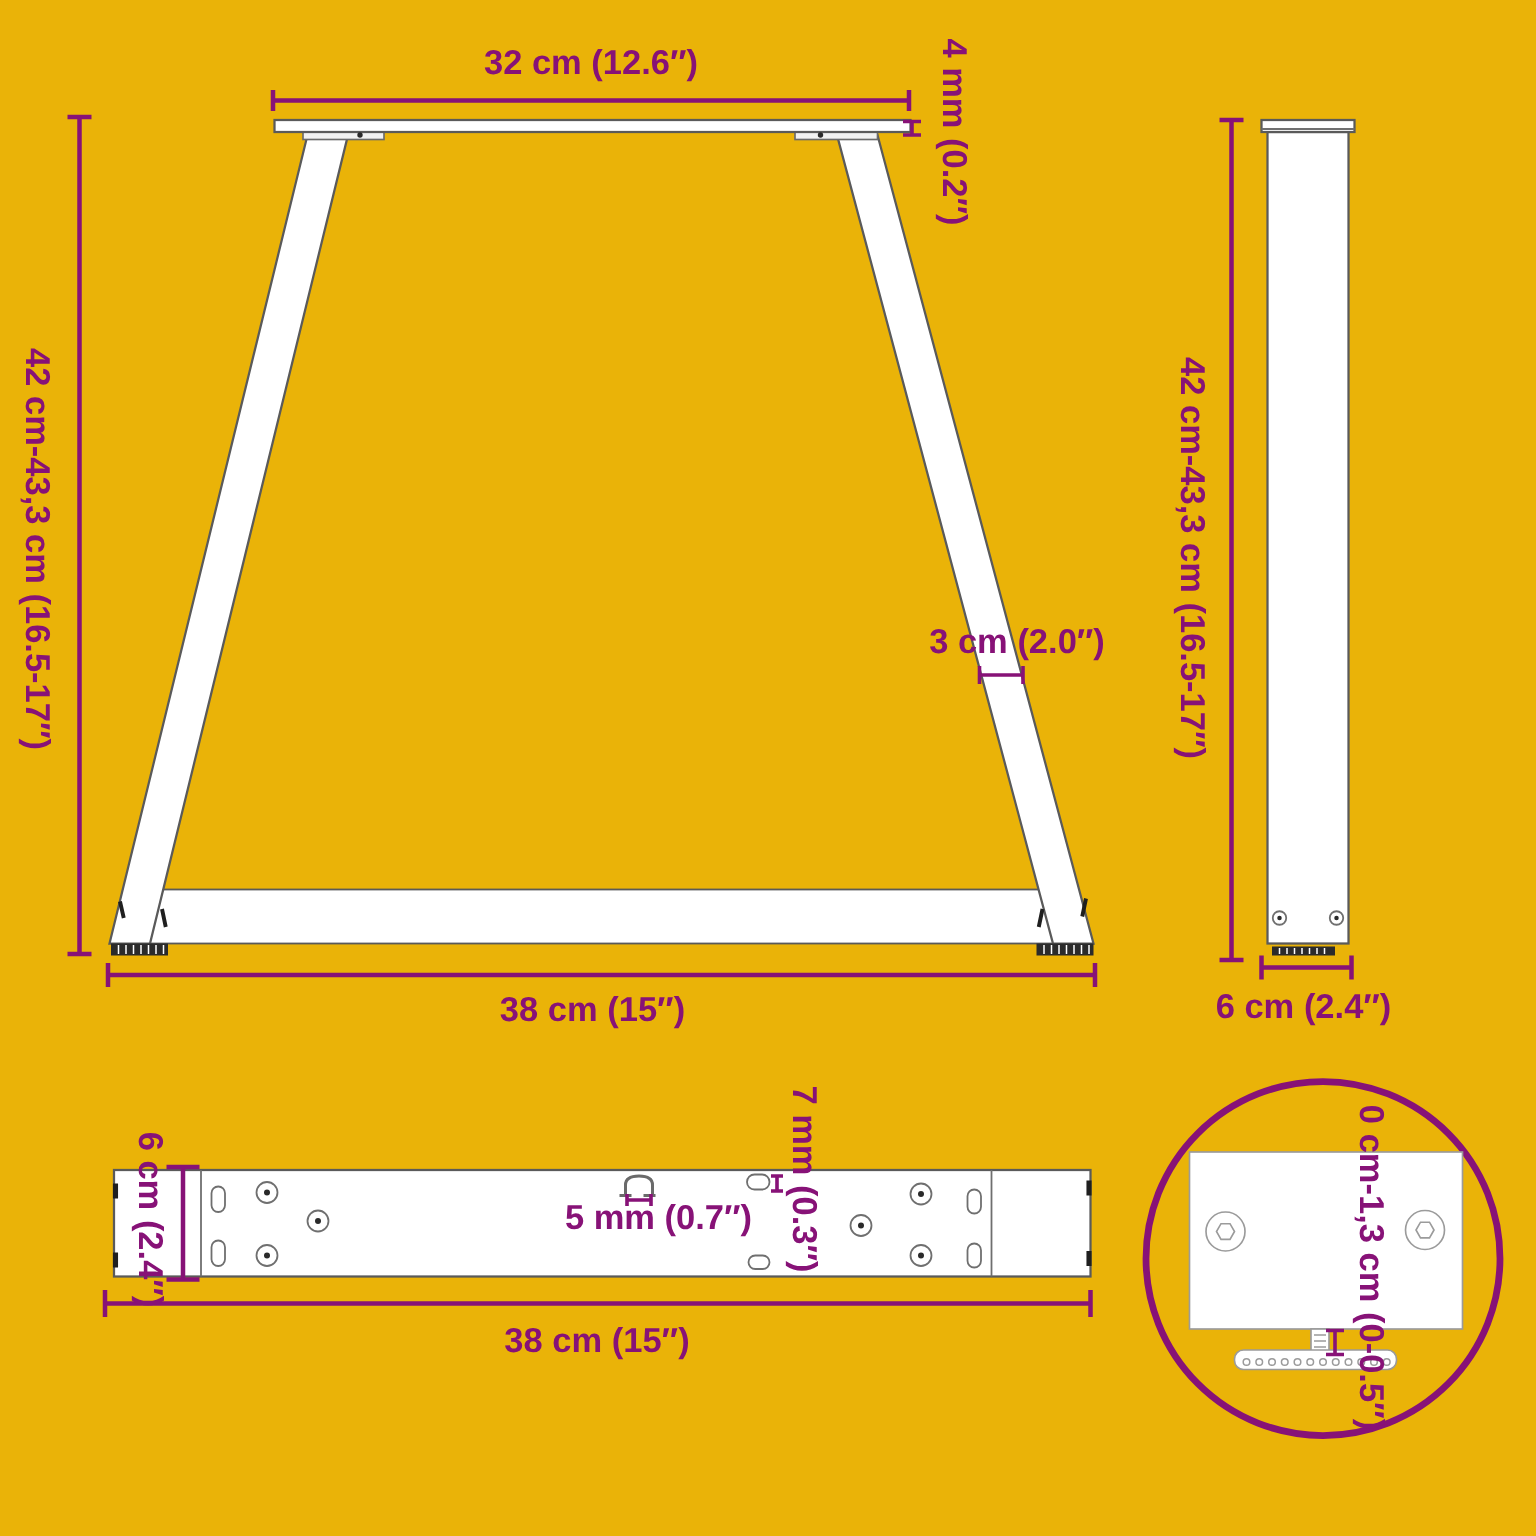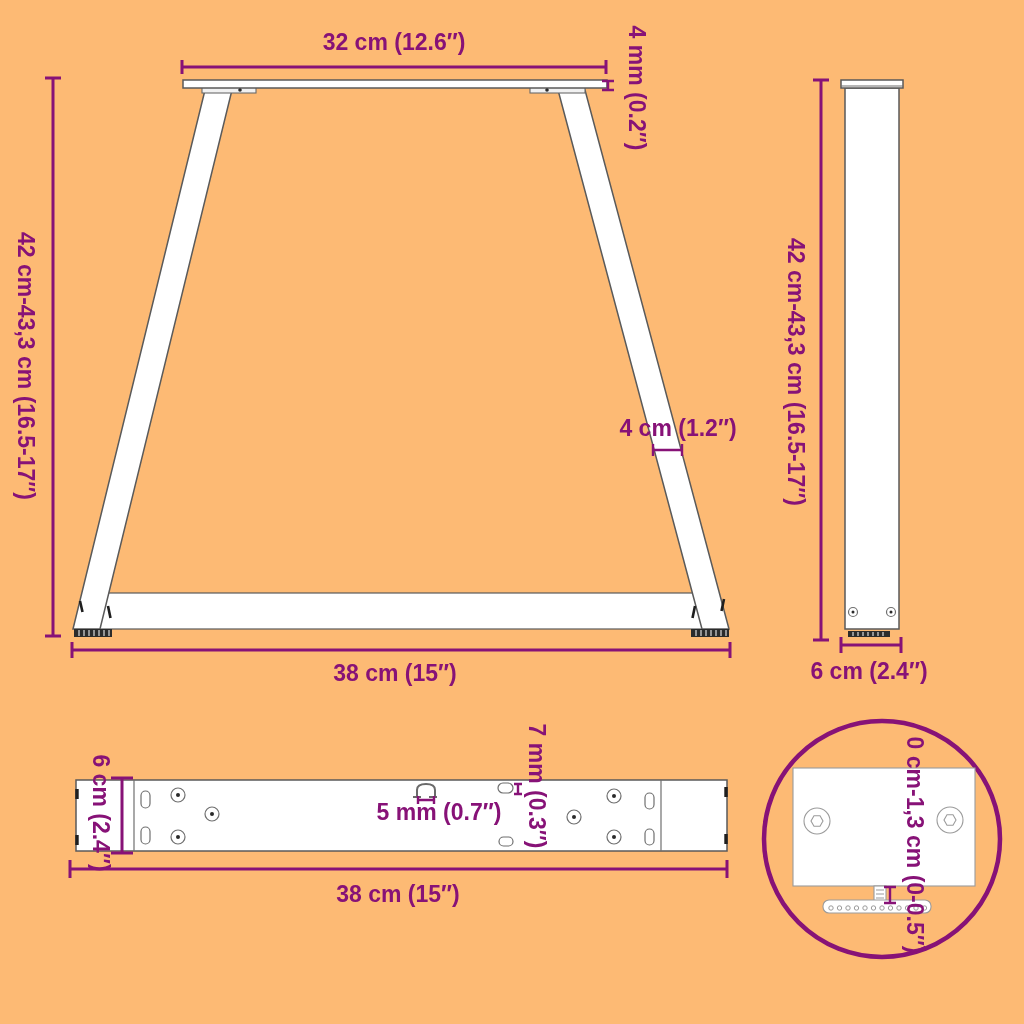--- a/index.html
+++ b/index.html
@@ -1,18 +1,18 @@
 <!DOCTYPE html>
 <html style="--accent: #871277; --line: #5a5a5a;"><head>
 <meta charset="utf-8">
 <style>
   :root { --accent:#871277; --line:#5a5a5a; }
   html,body { margin:0; padding:0; background:#fff; }
   #stage {
-    position:relative; width:1024px; height:1024px; background:#fdba74;
+    position:relative; width:1024px; height:1024px; background:#eab308;
     font-family:"Liberation Sans", sans-serif; overflow:hidden;
   }
   #art { position:absolute; left:0; top:0; }
   .part  { fill:#fff; stroke:var(--line); stroke-width:1.5; }
   .tab   { fill:#f1f1f1; stroke:#6a6a6a; stroke-width:1.1; }
   .thin  { fill:#fff; stroke:#6f6f6f; stroke-width:1.2; }
   .thin2 { fill:#fff; stroke:#9b9b9b; stroke-width:1.1; }
   .dot   { fill:#2a2a2a; }
   .mark  { stroke:#1f1f1f; stroke-width:2.6; fill:none; }
   .emark { stroke:#1f1f1f; stroke-width:3.4; fill:none; }
@@ -145,21 +145,21 @@
       </g>
     </g>
     <g>
       <path class="dims" d="M884,887 h12 M884,903 h12 M890,887 v16"></path>
     </g>
   </svg>
 
   <div class="label" style="left:394px; top:42px">32 cm (12.6″)</div>
   <div class="label rot" style="left:636px; top:88px">4 mm (0.2″)</div>
   <div class="label rot" style="left:25px; top:366px">42 cm-43,3 cm (16.5-17″)</div>
-  <div class="label" style="left:678px; top:428px">4 cm (1.2″)</div>
+  <div class="label" style="left:678px; top:428px">3 cm (2.0″)</div>
   <div class="label" style="left:395px; top:673px">38 cm (15″)</div>
 
   <div class="label rot" style="left:795px; top:372px">42 cm-43,3 cm (16.5-17″)</div>
   <div class="label" style="left:869px; top:671px">6 cm (2.4″)</div>
 
   <div class="label rot" style="left:100px; top:813px">6 cm (2.4″)</div>
   <div class="label" style="left:439px; top:812px">5 mm (0.7″)</div>
   <div class="label rot" style="left:536px; top:786px">7 mm (0.3″)</div>
   <div class="label" style="left:398px; top:894px">38 cm (15″)</div>
 

